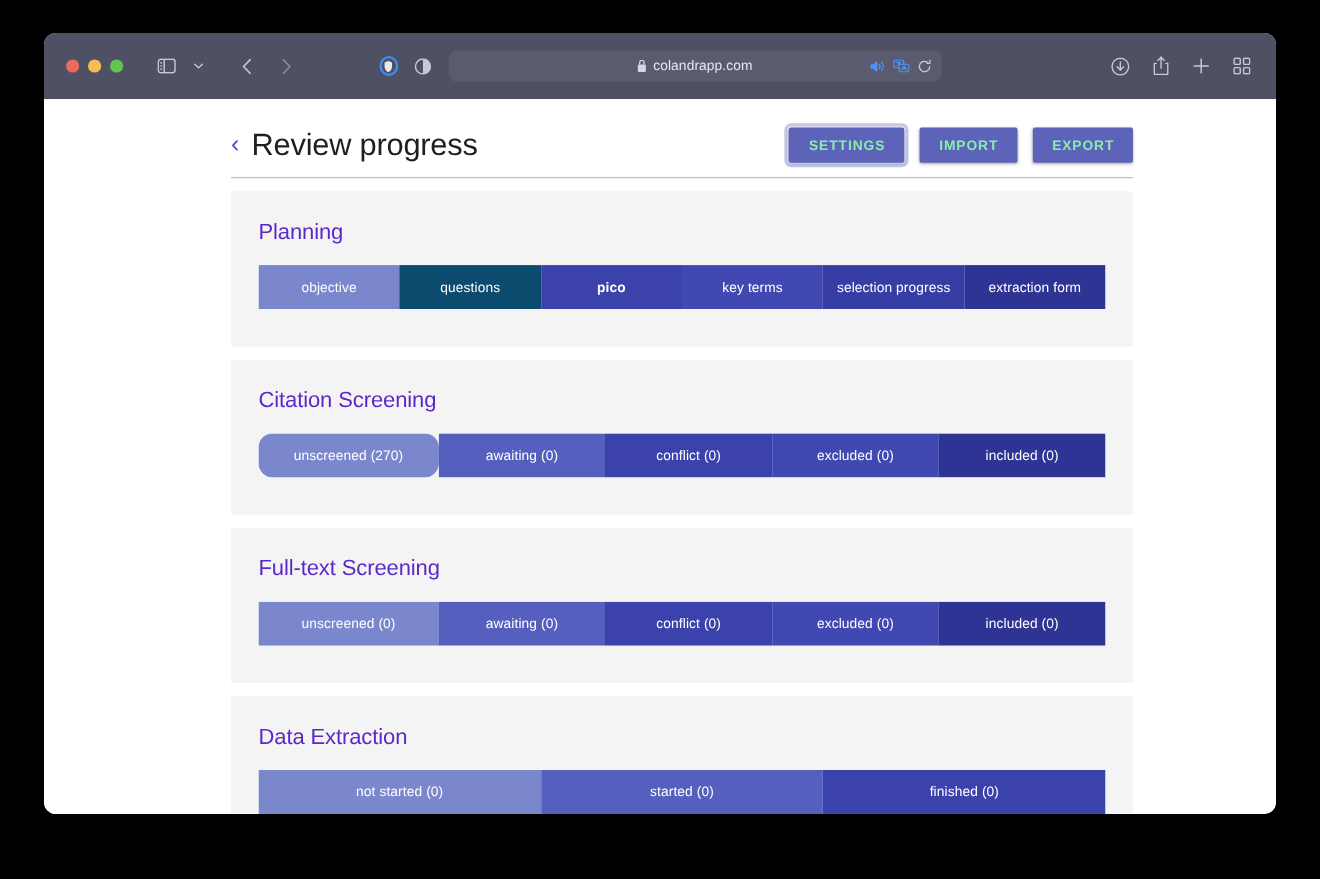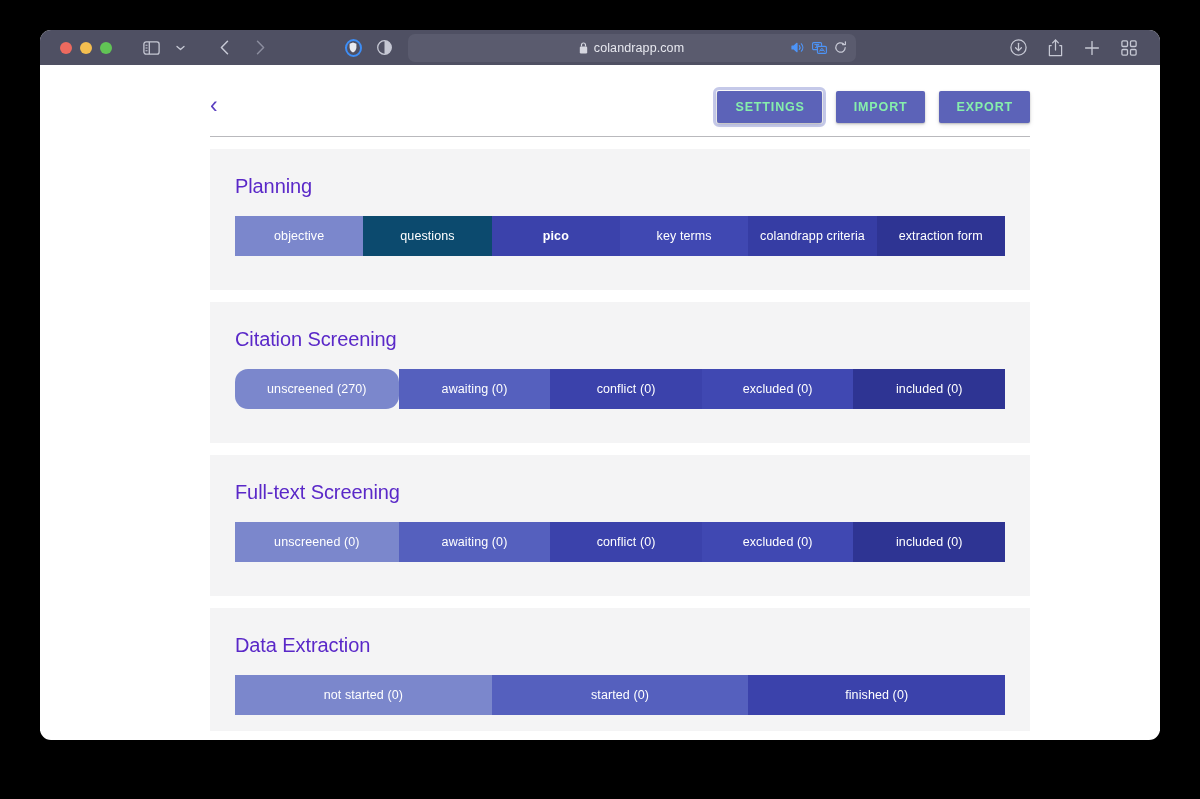--- a/index.html
+++ b/index.html
@@ -19,21 +19,21 @@
     top: 30px;
     width: 1120px;
     height: 710px;
     border-radius: 11px;
     overflow: hidden;
     background: #ffffff;
     box-shadow: 0 10px 30px rgba(0,0,0,0.5);
   }
 
   .titlebar {
-    height: 35px;
+    height: 60px;
     background: #4f5063;
     display: flex;
     align-items: center;
     padding: 0 14px;
     position: relative;
   }
 
   .traffic-lights { display: flex; align-items: center; gap: 8px; margin-left: 6px; }
   .tl { width: 12px; height: 12px; border-radius: 50%; display: block; }
   .tl-close { background: #ed6a5f; }
@@ -339,39 +339,40 @@
         </svg>
       </span>
     </div>
   </div>
 
   <div class="page">
     <div class="content">
 
       <div class="page-header">
         <span class="back-chevron">‹</span>
+        <h1 class="page-title">Review progress</h1>
 
         <div class="header-actions">
           <button class="btn focused">SETTINGS</button>
           <button class="btn">IMPORT</button>
           <button class="btn">EXPORT</button>
         </div>
       </div>
 
       <div class="header-divider"></div>
 
       <div class="sections" id="sections-root">
           <div class="card">
             <div class="card-title">Planning</div>
             <div class="bar">
               <div class="seg" style="background: rgb(123, 135, 204); flex: 1 1 0%;">objective</div>
               <div class="seg" style="background: #0c4a6e; flex: 1 1 0%;">questions</div>
               <div class="seg" style="background: rgb(59, 66, 171); flex: 1 1 0%; font-weight: bold;">pico</div>
               <div class="seg" style="background: rgb(64, 72, 178); flex: 1 1 0%;">key terms</div>
-              <div class="seg" style="background: rgb(54, 61, 164); flex: 1 1 0%;">colandrapp criteria</div>
+              <div class="seg" style="background: rgb(54, 61, 164); flex: 1 1 0%;">selection progress</div>
               <div class="seg" style="background: rgb(46, 52, 147); flex: 1 1 0%;">extraction form</div>
             </div>
           </div>
           <div class="card">
             <div class="card-title">Citation Screening</div>
             <div class="bar">
               <div class="seg" style="background: rgb(123, 135, 204); flex: 1.08 1 0%; border-radius: 13px;">unscreened (270)</div>
               <div class="seg" style="background: rgb(85, 96, 190); flex: 1 1 0%;">awaiting (0)</div>
               <div class="seg" style="background: rgb(59, 66, 171); flex: 1 1 0%;">conflict (0)</div>
               <div class="seg" style="background: rgb(64, 72, 178); flex: 1 1 0%;">excluded (0)</div>

